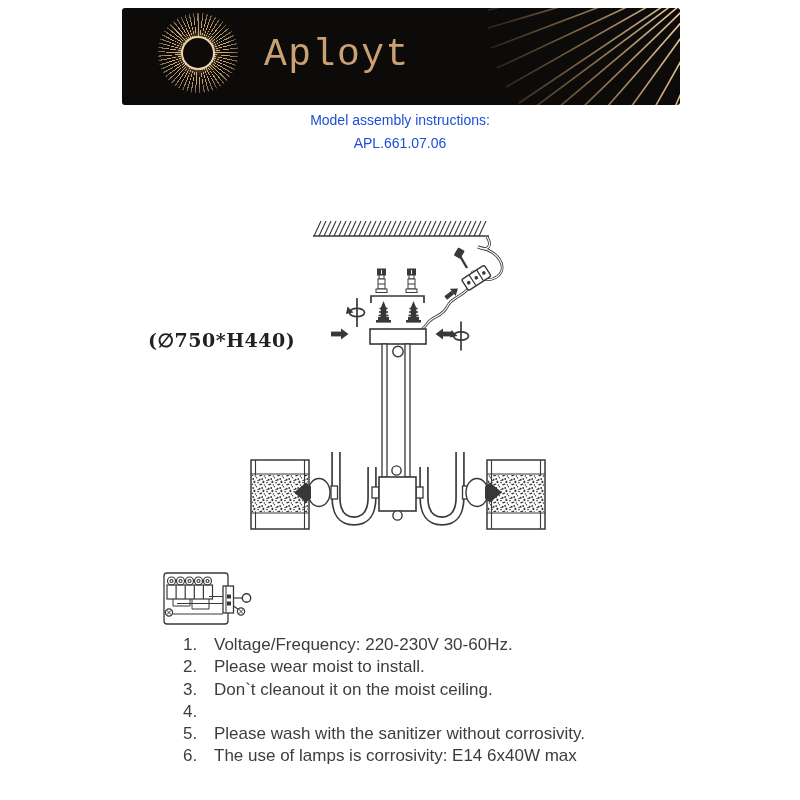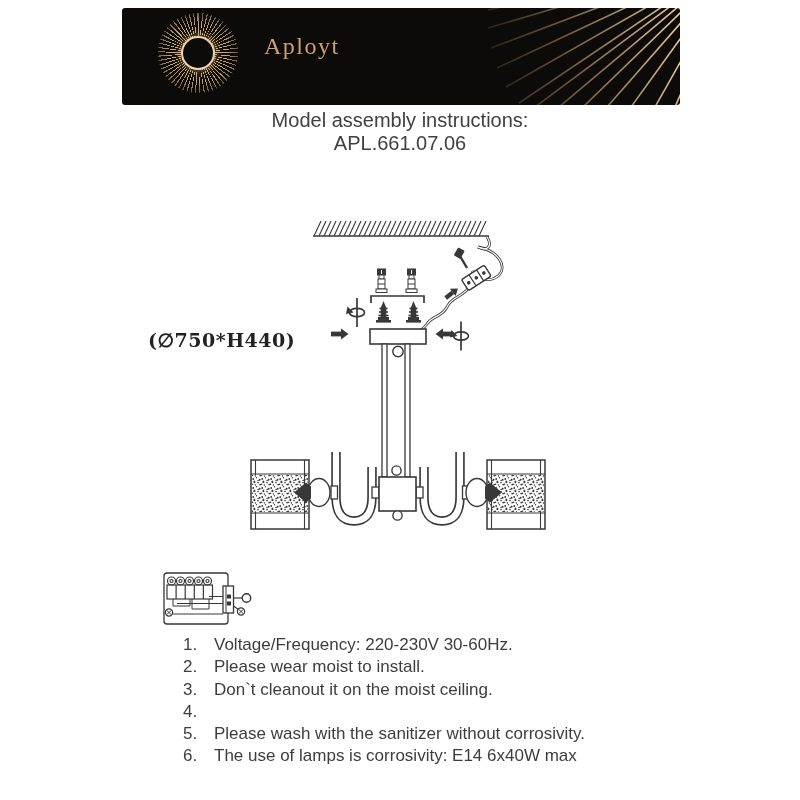--- a/index.html
+++ b/index.html
@@ -20,27 +20,27 @@
     content:"";position:absolute;inset:0;border-radius:50%;
     background:radial-gradient(circle, rgba(13,11,9,0) 50%, rgba(13,11,9,0.55) 72%, #0d0b09 96%);
   }
   .starburst::after{
     content:"";position:absolute;left:50%;top:50%;width:30px;height:30px;
     transform:translate(-50%,-50%);border-radius:50%;background:#0d0b09;
     box-shadow:0 0 0 2px rgba(243,219,178,0.95), 0 0 10px 3px rgba(230,190,135,0.55);
   }
   .brand{
     position:absolute;left:142px;top:25px;
-    font-size:24px;font-weight:400;letter-spacing:1.5px;color:#c9a173;
-    font-family:Liberation Serif, serif;
+    font-size:38px;font-weight:400;letter-spacing:1.5px;color:#c9a173;
+    font-family:Liberation Mono, monospace;
   }
   .corner-rays{position:absolute;right:0;top:0;}
   
   .titles{position:absolute;left:0;top:109px;width:800px;text-align:center;
-    font-size:20px;line-height:23px;color:#404040;}
+    font-size:14px;line-height:23px;color:#1d4ed8;}
   
   .diagram{position:absolute;left:140px;top:195px;}
   .wiring{position:absolute;left:158px;top:566px;}
   
   .instructions{position:absolute;left:183px;top:634px;width:500px;
     list-style:none;margin:0;padding:0;font-size:17px;color:#3d3d3d;}
   .instructions li{display:flex;line-height:22.3px;}
   .instructions .num{width:31px;flex:0 0 31px;}
   .instructions .txt{white-space:nowrap;}
 </style>

